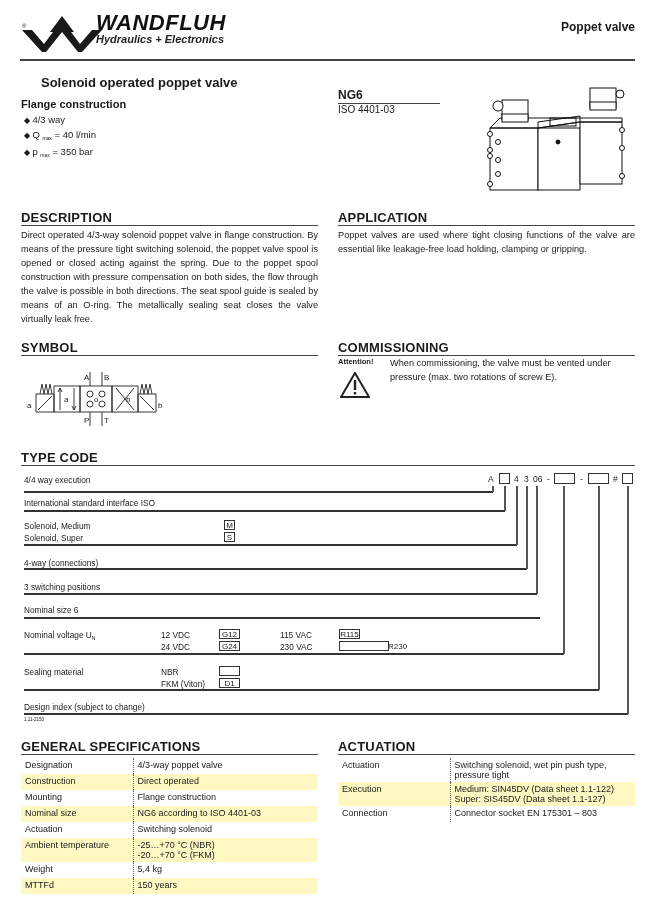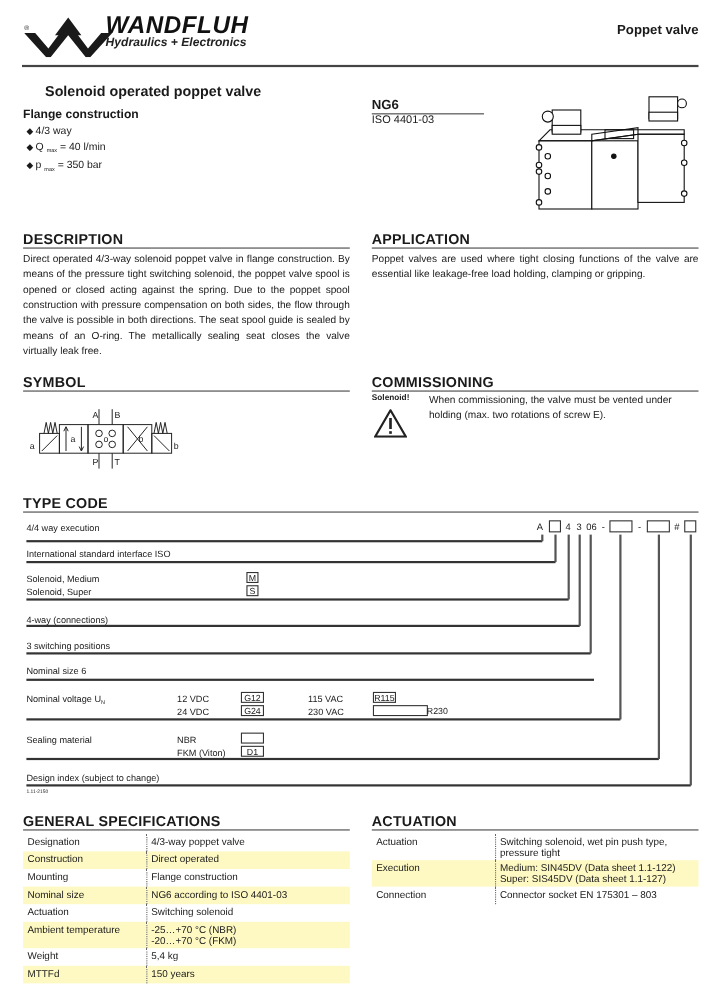--- a/index.html
+++ b/index.html
@@ -131,27 +131,27 @@
   <text x="70" y="34" stroke="none" fill="#222">o</text>
   <text x="60" y="55" stroke="none" fill="#222">P</text>
   <text x="80" y="55" stroke="none" fill="#222">T</text>
   <text x="102" y="34" stroke="none" fill="#222">b</text>
   <text x="134" y="40" stroke="none" fill="#222">b</text>
 </svg>
 
 <div class="abs" style="left:338px;top:340px;width:297px;">
   <div class="section-h">COMMISSIONING</div>
 </div>
-<div class="abs attention">Solenoid!</div>
+<div class="abs attention">Attention!</div>
 <svg class="abs warn" viewBox="0 0 30 26">
   <polygon points="15,1 29,25 1,25" fill="#fff" stroke="#222" stroke-width="2"></polygon>
   <rect x="13.8" y="8" width="2.4" height="10" fill="#222"></rect>
   <rect x="13.8" y="20" width="2.4" height="2.4" fill="#222"></rect>
 </svg>
-<div class="abs comm-text">When commissioning, the valve must be vented under holding (max. two rotations of screw E).</div>
+<div class="abs comm-text">When commissioning, the valve must be vented under pressure (max. two rotations of screw E).</div>
 
 <div class="abs" style="left:21px;top:450px;width:614px;">
   <div class="section-h">TYPE CODE</div>
 </div>
 
 <span class="tc-char" style="left:488px;">A</span>
 <div class="code-box" style="left:499px;top:473px;width:11px;height:11px;"></div>
 <span class="tc-char" style="left:514px;">4</span>
 <span class="tc-char" style="left:524px;">3</span>
 <span class="tc-char" style="left:533px;">06</span>

